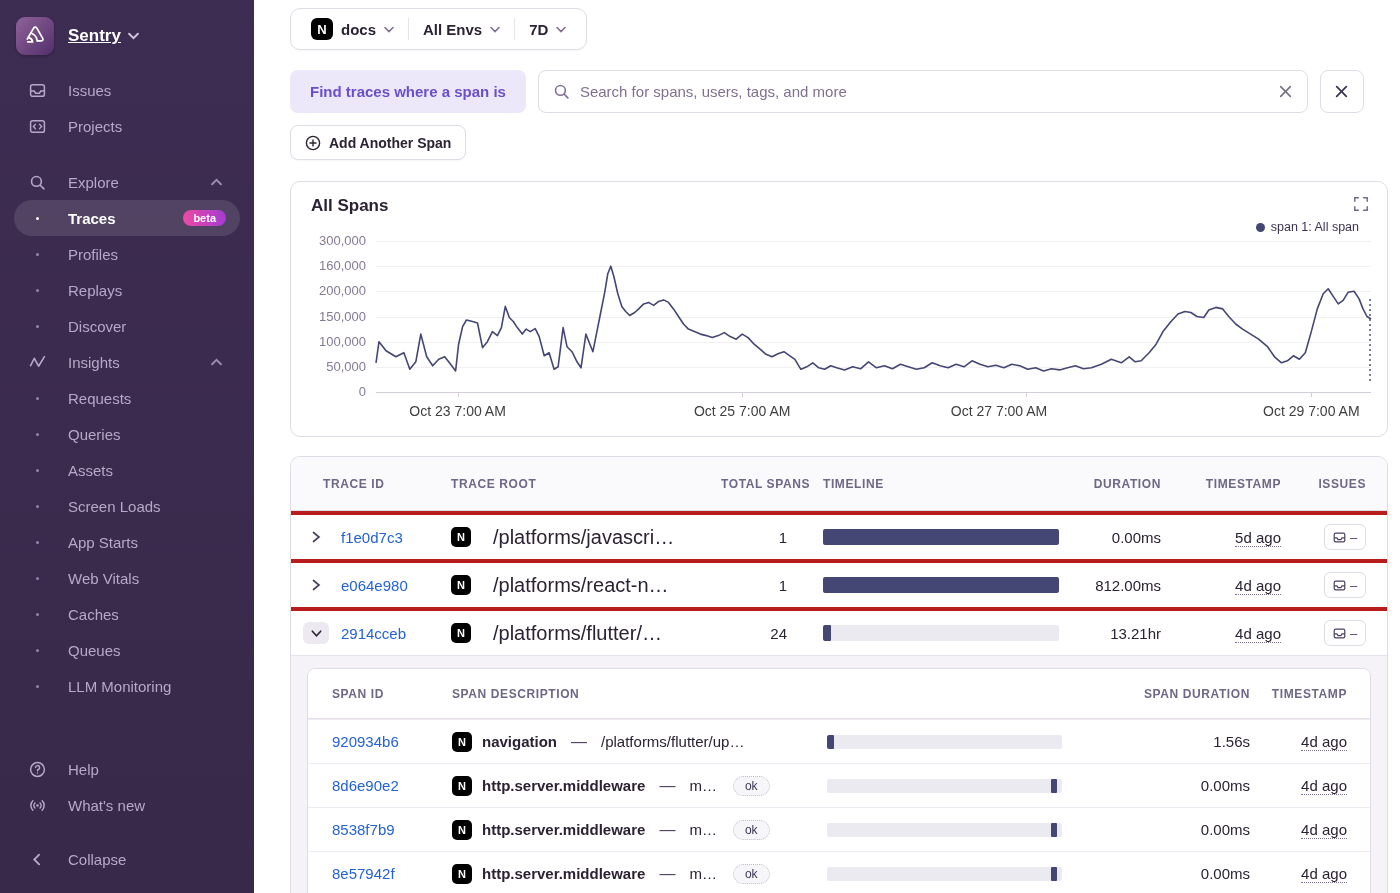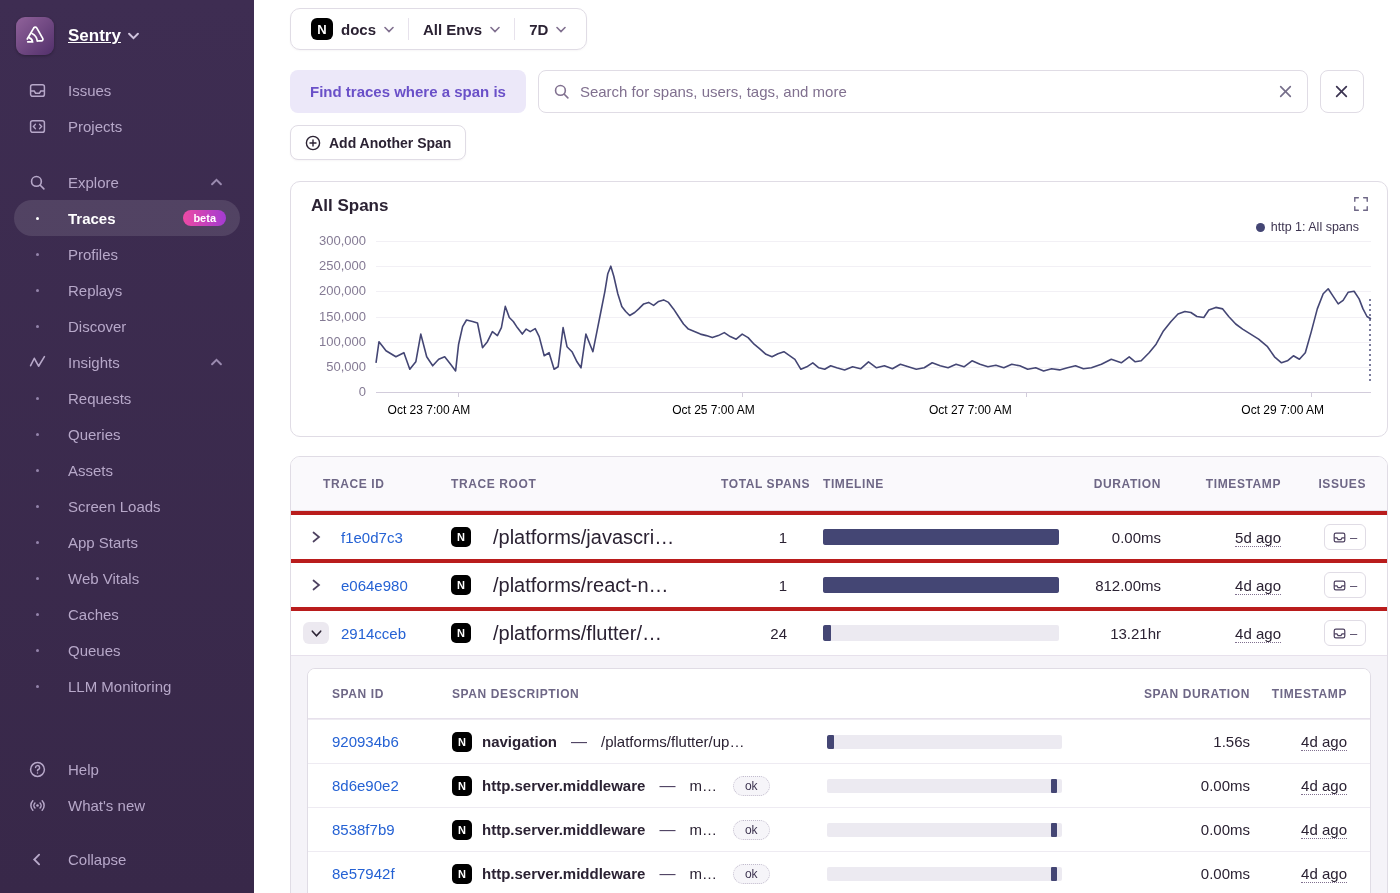--- a/index.html
+++ b/index.html
@@ -72,22 +72,22 @@
   .legend { position:absolute; right:28px; top:38px; display:flex; align-items:center;
     gap:6px; font-size:12.5px; color:#3d3450; cursor:pointer; }
   .legend-dot { width:9px; height:9px; border-radius:50%; }
   .plot { position:absolute; left:85px; top:59px; width:995px; height:151px; }
   .plot svg { position:absolute; left:0; top:0; overflow:visible; }
   .gridline { position:absolute; left:0; width:100%; height:1px; background:#f2f0f5; }
   .gridline.axisline { background:#d2ccdb; }
   .ytick { position:absolute; left:-92px; width:82px; text-align:right;
     font-size:13px; color:#847a94; }
   .xtickmark { position:absolute; width:1px; height:5px; top:151px; background:#d2ccdb; }
-  .xtick { position:absolute; top:162px; width:140px; margin-left:-70px; text-align:left;
-    font-size:12px; color:#000000; white-space:nowrap; }
+  .xtick { position:absolute; top:162px; width:140px; margin-left:-70px; text-align:center;
+    font-size:14px; color:#404040; white-space:nowrap; }
 
   
   .table-card { margin-top:19px; width:1098px; border:1px solid #e0dce5;
     border-radius:10px 10px 0 0; overflow:hidden; background:#fff; }
   .t-grid { display:grid;
     grid-template-columns:50px 110px 270px 66px 36px 236px 102px 120px 108px;
     align-items:center; }
   .t-head { height:54px; background:#faf9fc; border-bottom:1px solid #e0dce5; }
   .th { font-size:12px; font-weight:bold; color:#6e6786; letter-spacing:.6px; white-space:nowrap; }
   .t-row { height:48px; border-top:4px solid #b91c1c; background:#fff; }
@@ -394,27 +394,27 @@
       <div class="expand-btn">
         <svg width="16" height="16" viewBox="0 0 18 18" fill="none" stroke="#6e6786" stroke-width="1.6" stroke-linecap="round">
             <path d="M2 6 V2 H6"></path>
             <path d="M12 2 H16 V6"></path>
             <path d="M16 12 V16 H12"></path>
             <path d="M6 16 H2 V12"></path>
           </svg>
       </div>
       <div class="legend">
         <span class="legend-dot" id="legend-dot" style="background: rgb(68, 70, 116);"></span>
-        <span>http 1: All spans</span>
+        <span>span 1: All span</span>
       </div>
       <div class="plot" id="plot">
           <div class="gridline" style="top: 0px;"></div>
           <div class="ytick" style="top: -8px;">300,000</div>
           <div class="gridline" style="top: 25.1667px;"></div>
-          <div class="ytick" style="top: 17.1667px;">250,000</div>
+          <div class="ytick" style="top: 17.1667px;">160,000</div>
           <div class="gridline" style="top: 50.3333px;"></div>
           <div class="ytick" style="top: 42.3333px;">200,000</div>
           <div class="gridline" style="top: 75.5px;"></div>
           <div class="ytick" style="top: 67.5px;">150,000</div>
           <div class="gridline" style="top: 100.667px;"></div>
           <div class="ytick" style="top: 92.6667px;">100,000</div>
           <div class="gridline" style="top: 125.833px;"></div>
           <div class="ytick" style="top: 117.833px;">50,000</div>
           <div class="gridline axisline" style="top: 151px;"></div>
           <div class="ytick" style="top: 143px;">0</div>

